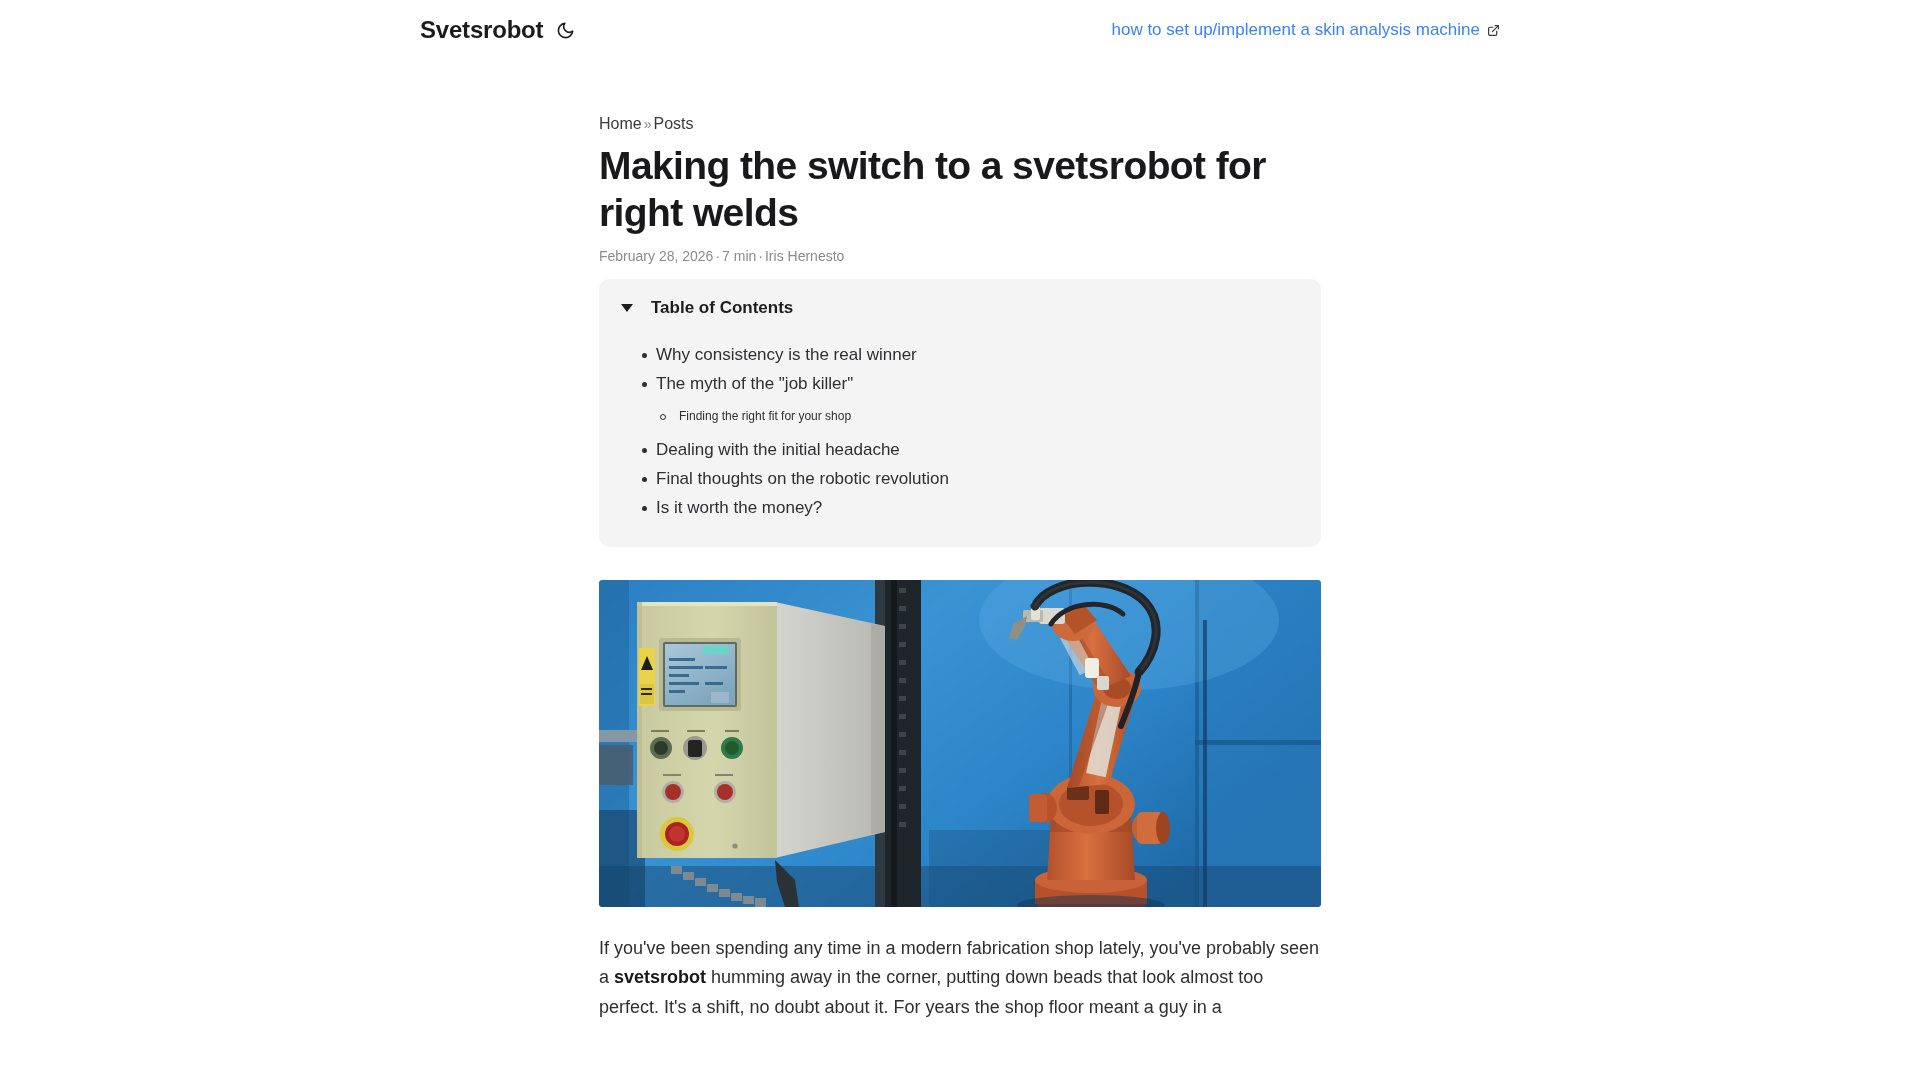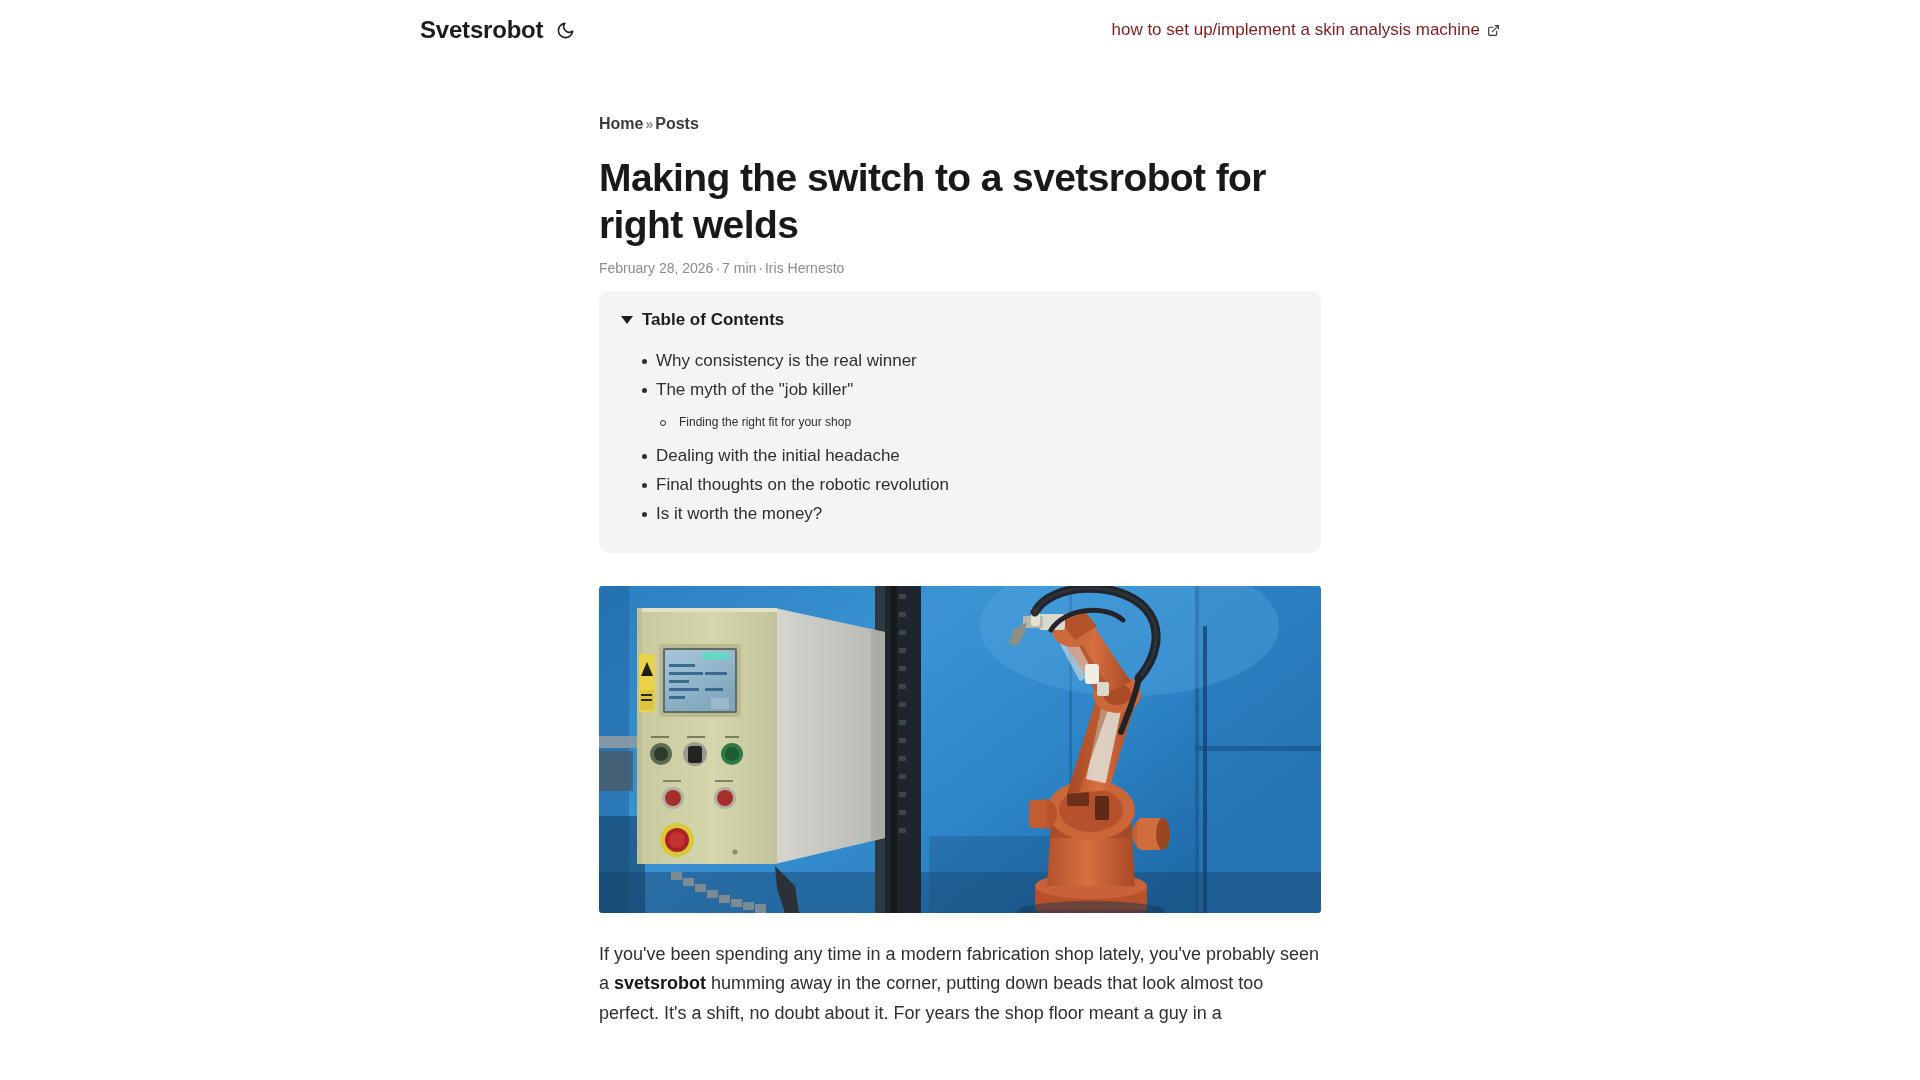--- a/index.html
+++ b/index.html
@@ -53,43 +53,42 @@
   }
   .nav-links {
     display: flex;
     align-items: center;
   }
   .nav-link {
     display: inline-flex;
     align-items: center;
     gap: 7px;
     font-size: 17px;
-    color: #7f1d1d;
+    color: #3b82f6;
     text-decoration: none;
     cursor: pointer;
   }
   .ext-icon { display: inline-flex; color: #3a3a3c; }
 
   
   .page-wrap {
     width: 1920px;
     display: flex;
     justify-content: center;
   }
   .content-col {
     width: 722px;
     padding-top: 54px;
   }
 
   .breadcrumb {
     font-size: 16px;
     color: #3a3a3c;
-    margin-bottom: 19px;
+    margin-bottom: 7px;
     line-height: 1.3;
-    font-weight: bold;
   }
   .breadcrumb a { color: #3a3a3c; text-decoration: none; cursor: pointer; }
   .breadcrumb .sep {
     color: #8a8a8f;
     font-size: 14px;
     padding: 0 2px;
   }
 
   .post-title {
     font-size: 39px;
@@ -111,26 +110,26 @@
   
   .toc {
     background: #f4f4f5;
     border-radius: 11px;
     padding: 19px 22px 21px 22px;
     margin-bottom: 33px;
   }
   .toc-summary {
     display: flex;
     align-items: center;
-    gap: 9px;
+    gap: 18px;
     font-size: 17px;
     font-weight: 700;
     color: #1d1d1f;
     cursor: pointer;
-    margin-bottom: 16px;
+    margin-bottom: 22px;
   }
   .toc-caret {
     width: 0; height: 0;
     border-left: 6px solid transparent;
     border-right: 6px solid transparent;
     border-top: 8px solid #1d1d1f;
     display: inline-block;
   }
   .toc-list, .toc-sublist {
     list-style: none;

